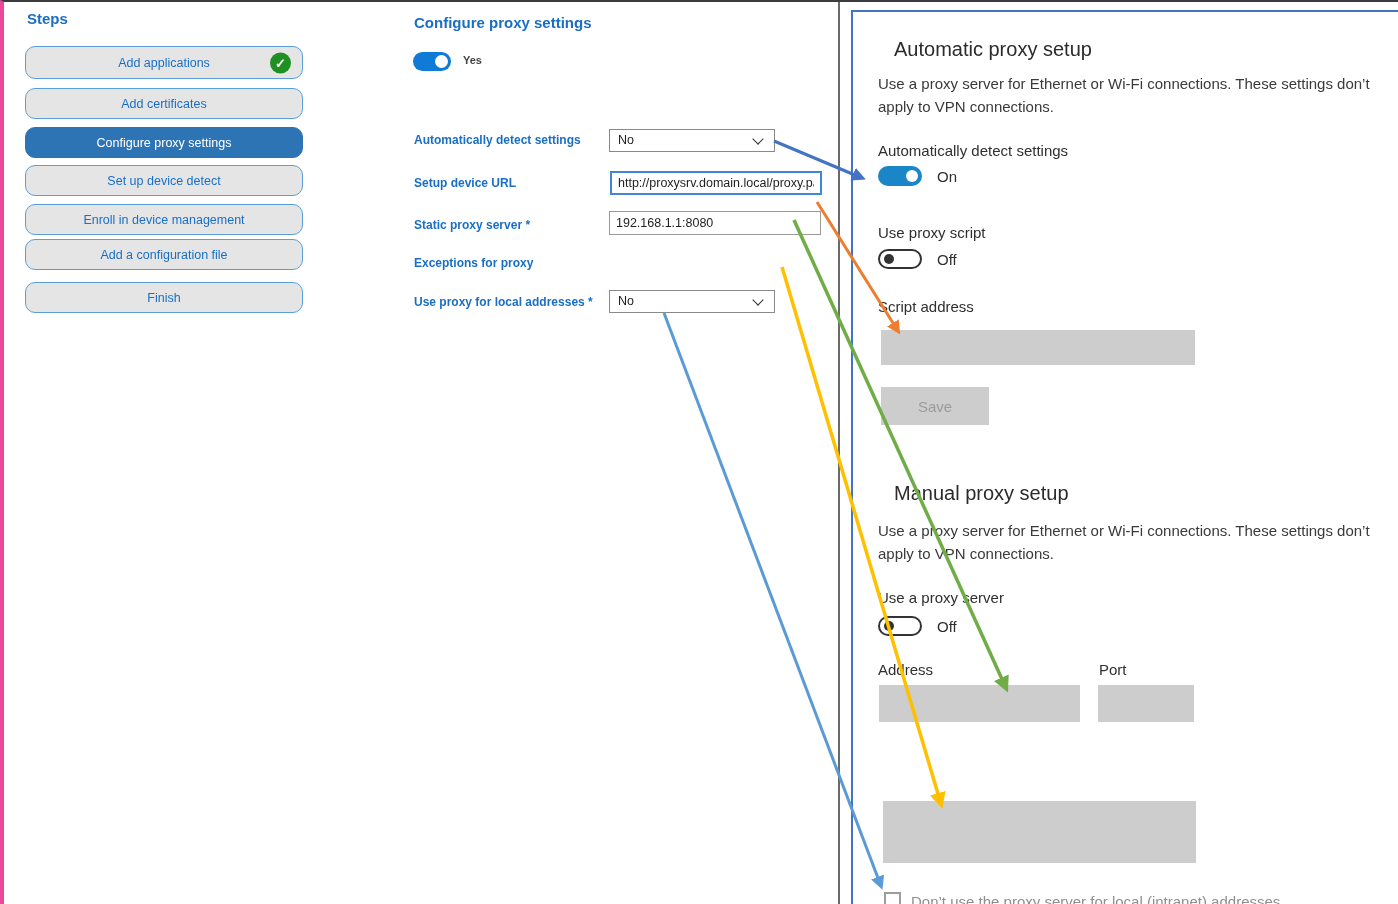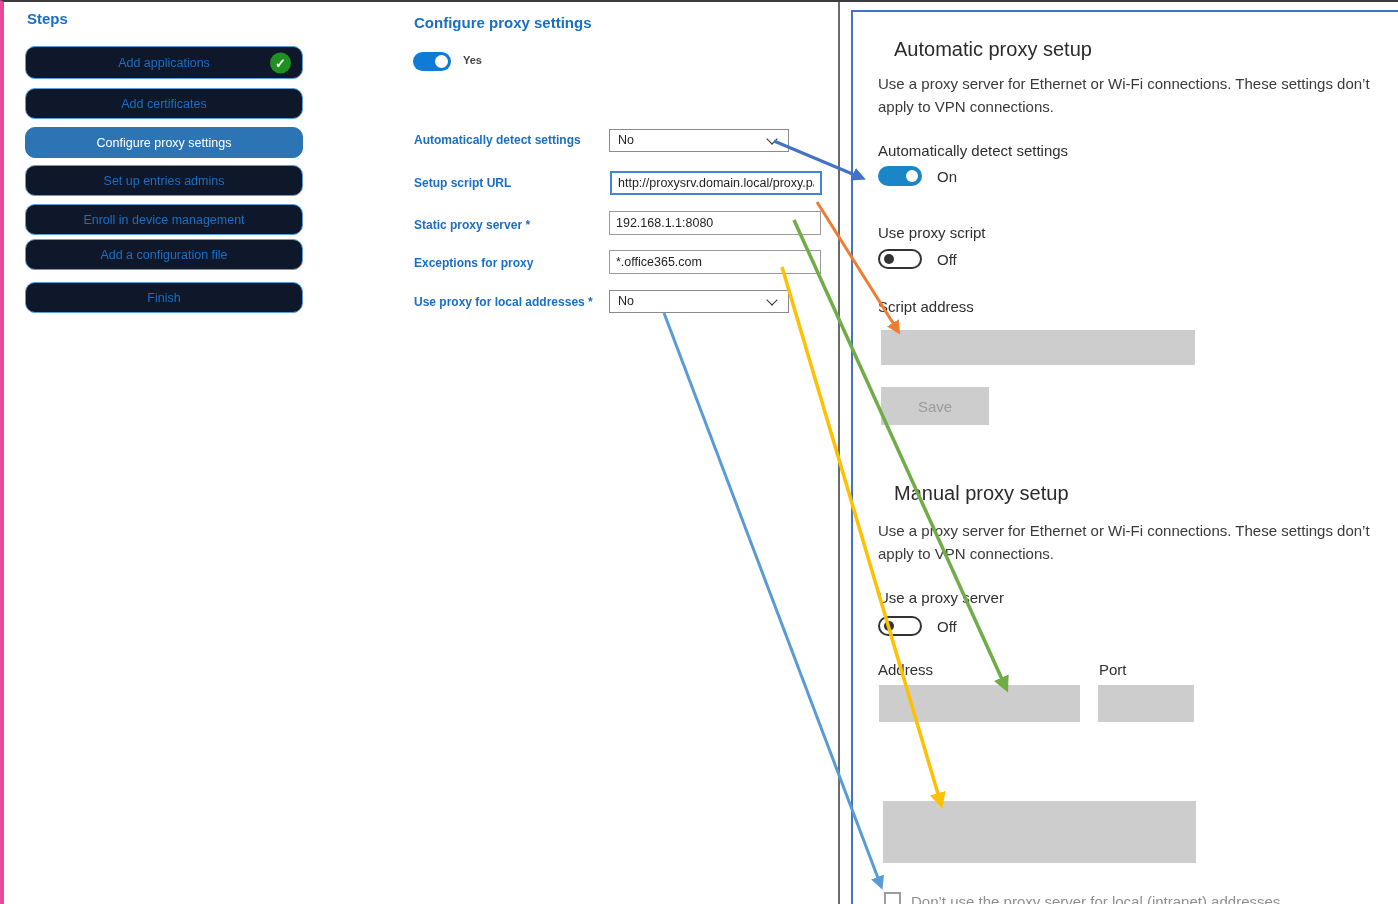--- a/index.html
+++ b/index.html
@@ -2,32 +2,32 @@
 <html><head>
 <meta charset="utf-8">
 <style>
   html,body{margin:0;padding:0;background:#fff;}
   .page{position:relative;width:1398px;height:904px;background:#fff;box-sizing:border-box;
         border-top:2px solid #3c3c3c;border-left:4px solid #ec4899;overflow:hidden;
         font-family:"Liberation Sans",sans-serif;}
   
   .sidebar-title{position:absolute;left:23px;top:8px;font-size:15px;font-weight:bold;color:#1a6fc4;}
   .step-btn{position:absolute;left:21px;width:278px;height:31px;border:1px solid #5b9fd8;border-radius:10px;
-            background:#0f172a;color:#1a6fc4;font-size:12.5px;display:flex;align-items:center;justify-content:center;
+            background:#e5e5e5;color:#1a6fc4;font-size:12.5px;display:flex;align-items:center;justify-content:center;
             box-sizing:border-box;cursor:pointer;}
   .step-btn.selected{background:#2d74b5;border-color:#2d74b5;color:#fff;}
   .check-badge{position:absolute;right:11px;top:50%;transform:translateY(-50%);width:21px;height:21px;border-radius:50%;
                background:#1e9122;color:#fff;font-size:13px;font-weight:bold;display:flex;align-items:center;justify-content:center;}
   
   .form-title{position:absolute;left:410px;top:12px;font-size:15px;font-weight:bold;color:#1a6fc4;}
   .wcd-toggle{position:absolute;left:409px;top:50px;width:38px;height:19px;border-radius:10px;background:#0f7bd7;cursor:pointer;}
   .wcd-toggle .knob{position:absolute;right:3px;top:3px;width:13px;height:13px;border-radius:50%;background:#fff;}
   .wcd-toggle-label{position:absolute;left:459px;top:52px;font-size:11px;font-weight:bold;color:#444;}
   .f-label{position:absolute;left:410px;font-size:12px;font-weight:bold;color:#1a6fc4;}
-  .dd{position:absolute;left:605px;width:180px;height:23px;border:1px solid #8a8a8a;background:#fff;box-sizing:border-box;
+  .dd{position:absolute;left:605px;width:166px;height:23px;border:1px solid #8a8a8a;background:#fff;box-sizing:border-box;
       font-size:12.5px;color:#1f1f1f;line-height:21px;padding:0 8px;cursor:pointer;}
   .dd .chev{position:absolute;right:12px;top:5px;width:7px;height:7px;border-right:1.6px solid #333;
             border-bottom:1.6px solid #333;transform:rotate(45deg);}
   .ti{position:absolute;left:605px;width:212px;height:24px;border:1px solid #9a9a9a;box-sizing:border-box;background:#fff;
       font-size:12.5px;color:#1f1f1f;padding:0 6px;font-family:"Liberation Sans",sans-serif;outline:none;}
   .ti.focused{border:2px solid #3f87d6;}
   
   .divider{position:absolute;left:834px;top:0;width:2px;height:904px;background:#6a6a6a;}
   .panel{position:absolute;left:847px;top:8px;width:700px;height:1000px;border:2px solid #4472c4;background:#fff;box-sizing:border-box;}
   .panel h1{position:absolute;margin:16px;font-size:20px;font-weight:400;color:#2b2b2b;}
@@ -56,21 +56,21 @@
     <span>Add applications</span>
     <span class="check-badge">✓</span>
   </div>
   <div class="step-btn" style="top:86px;">
     <span>Add certificates</span>
   </div>
   <div class="step-btn selected" style="top:125px;">
     <span>Configure proxy settings</span>
   </div>
   <div class="step-btn" style="top:163px;">
-    <span>Set up entries admins</span>
+    <span>Set up device detect</span>
   </div>
   <div class="step-btn" style="top:202px;">
     <span>Enroll in device management</span>
   </div>
   <div class="step-btn" style="top:237px;">
     <span>Add a configuration file</span>
   </div>
   <div class="step-btn" style="top:280px;">
     <span>Finish</span>
   </div>
@@ -80,28 +80,27 @@
       <span class="knob"></span>
     </div>
   <div class="wcd-toggle-label">Yes</div>
 
   <div class="f-label" style="top:131px;">Automatically detect settings</div>
   <div class="dd" style="top:127px;">
     <span>No</span>
     <span class="chev"></span>
   </div>
 
-  <div class="f-label" style="top:174px;">Setup script URL</div>
+  <div class="f-label" style="top:174px;">Setup device URL</div>
   <input class="ti focused" style="top: 169px; left: 606px;" value="http://proxysrv.domain.local/proxy.pa">
 
   <div class="f-label" style="top:216px;">Static proxy server *</div>
   <input class="ti" style="top: 209px;" value="192.168.1.1:8080">
 
   <div class="f-label" style="top:254px;">Exceptions for proxy</div>
-  <input class="ti" style="top: 248px;" value="*.office365.com">
 
   <div class="f-label" style="top:293px;">Use proxy for local addresses *</div>
   <div class="dd" style="top:288px;">
     <span>No</span>
     <span class="chev"></span>
   </div>
 
   <div class="divider"></div>
 
   <div class="panel">

